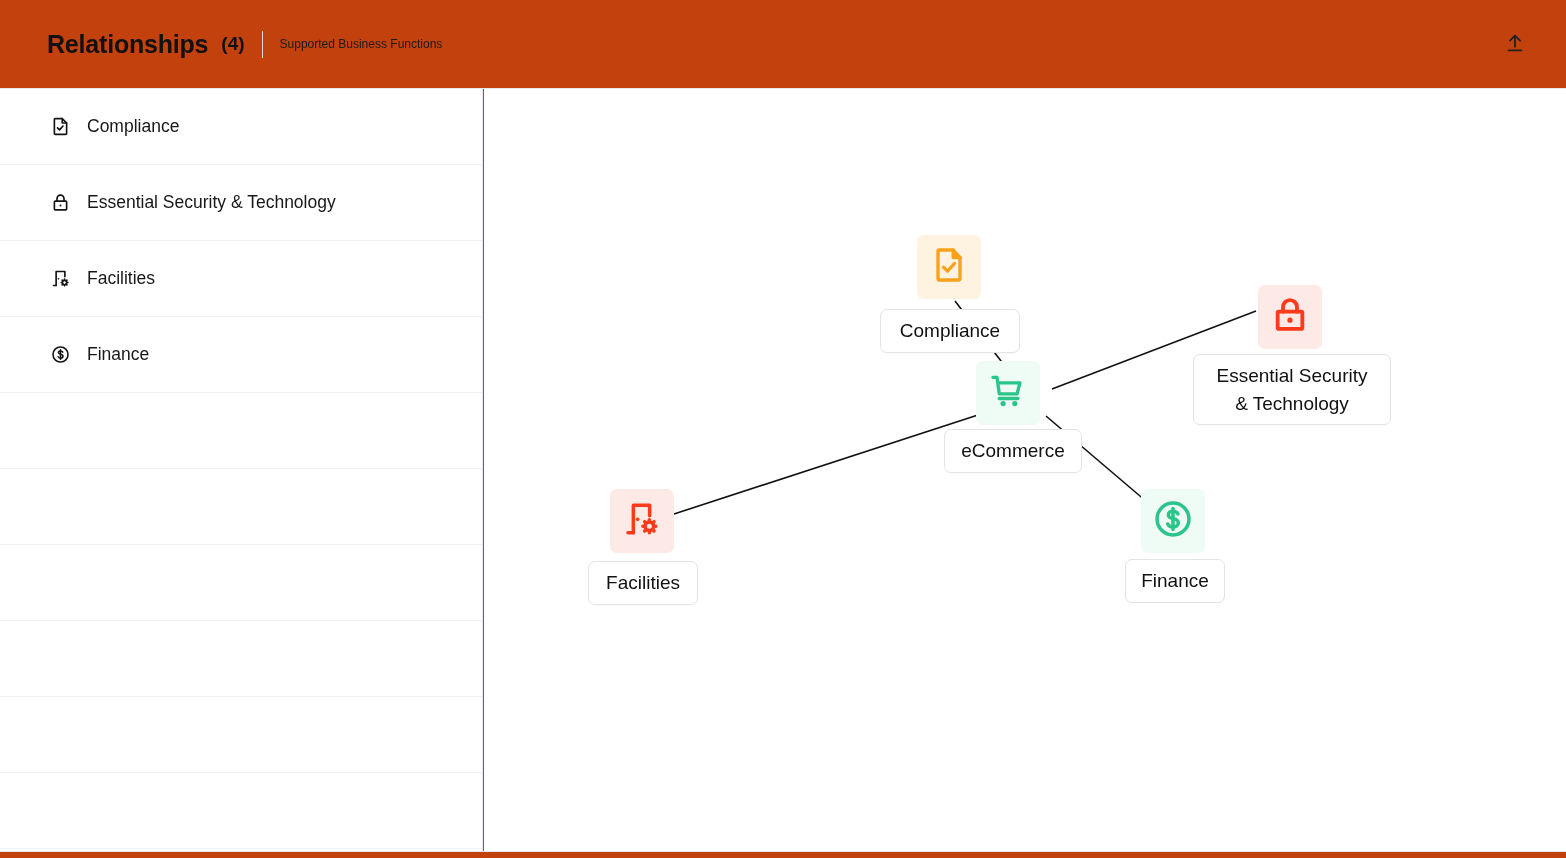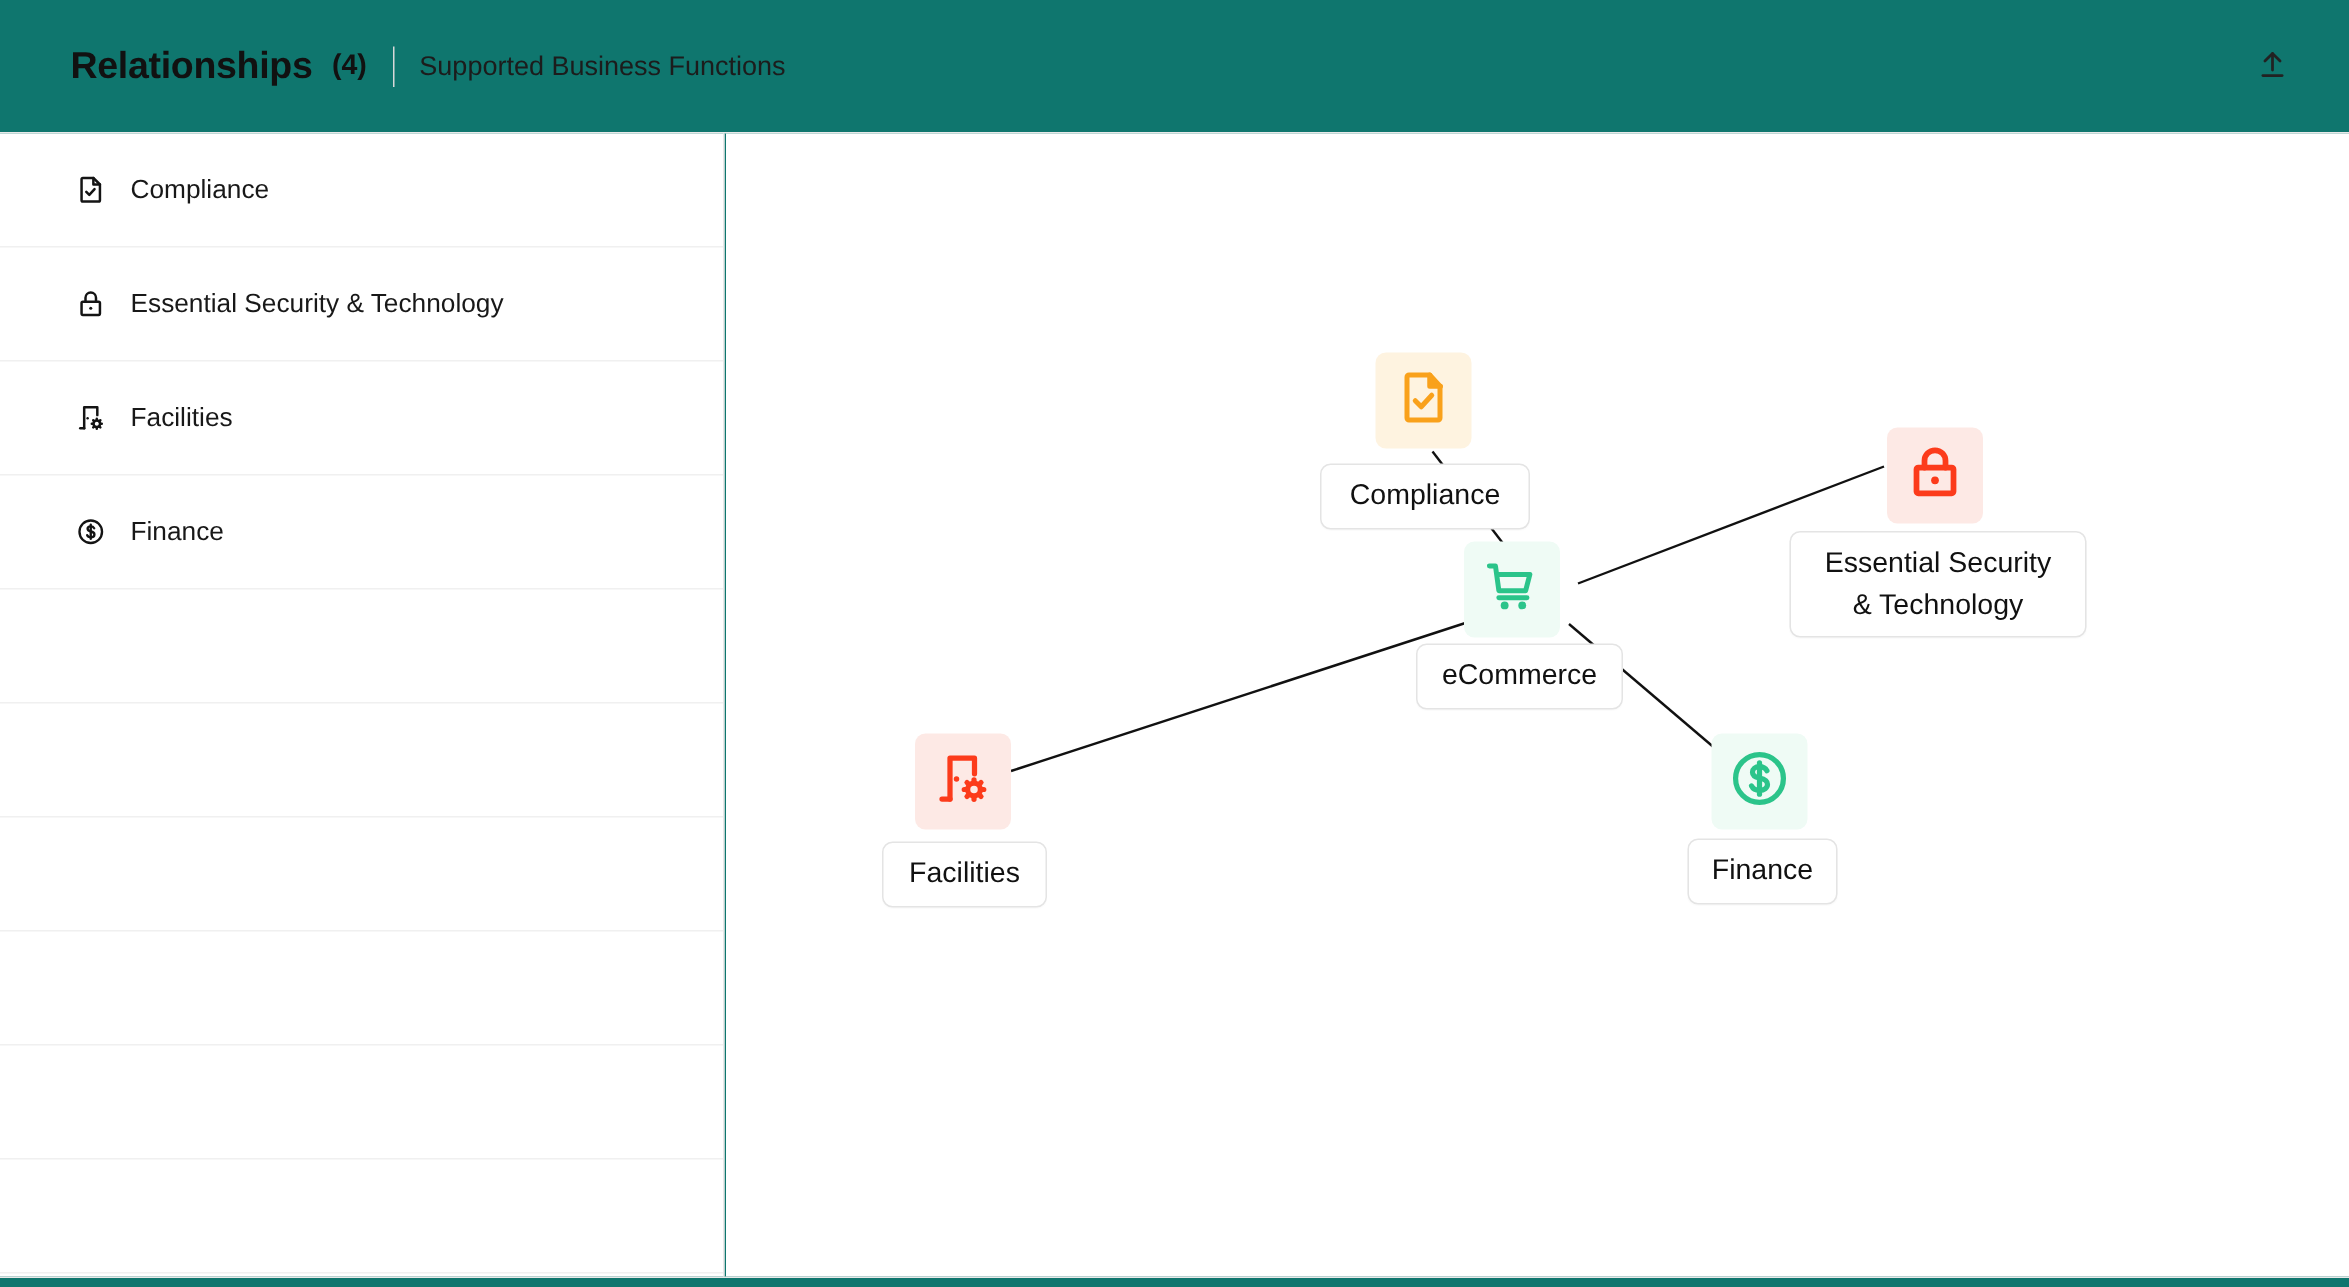--- a/index.html
+++ b/index.html
@@ -3,39 +3,39 @@
 <meta charset="utf-8">
 <style>
   * { box-sizing: border-box; margin: 0; padding: 0; }
   html, body {
     width: 1566px; height: 858px;
     background: #ffffff;
     font-family: "Liberation Sans", sans-serif;
     color: #1a1a1a;
     overflow: hidden;
   }
-  .app { position: relative; width: 1566px; height: 858px; background:#0f766e; }
+  .app { position: relative; width: 1566px; height: 858px; background:#c2410c; }
 
   
   .header {
     position: absolute; left: 0; top: 0; width: 1566px; height: 89px;
     border-bottom: 1px solid #e9e9e9;
     display: flex; align-items: center;
   }
   .header-left { display: flex; align-items: center; margin-left: 47px; }
   .title {
     font-size: 25px; font-weight: 700; letter-spacing: -0.2px; color: #111;
   }
   .count {
     font-size: 19px; font-weight: 700; color: #111; margin-left: 13px;
   }
   .vsep {
     width: 1px; height: 27px; background: #d8d8d8; margin: 0 17px;
   }
-  .subtitle { font-size: 18px; color: #1c1c1c; }
+  .subtitle { font-size: 12px; color: #1c1c1c; }
   .export-btn {
     position: absolute; right: 34px; top: 27px;
     width: 34px; height: 34px;
     display: flex; align-items: center; justify-content: center;
     cursor: pointer; background: none; border: none;
   }
 
   
   .sidebar {
     position: absolute; left: 0; top: 89px; width: 483px; height: 762px;

